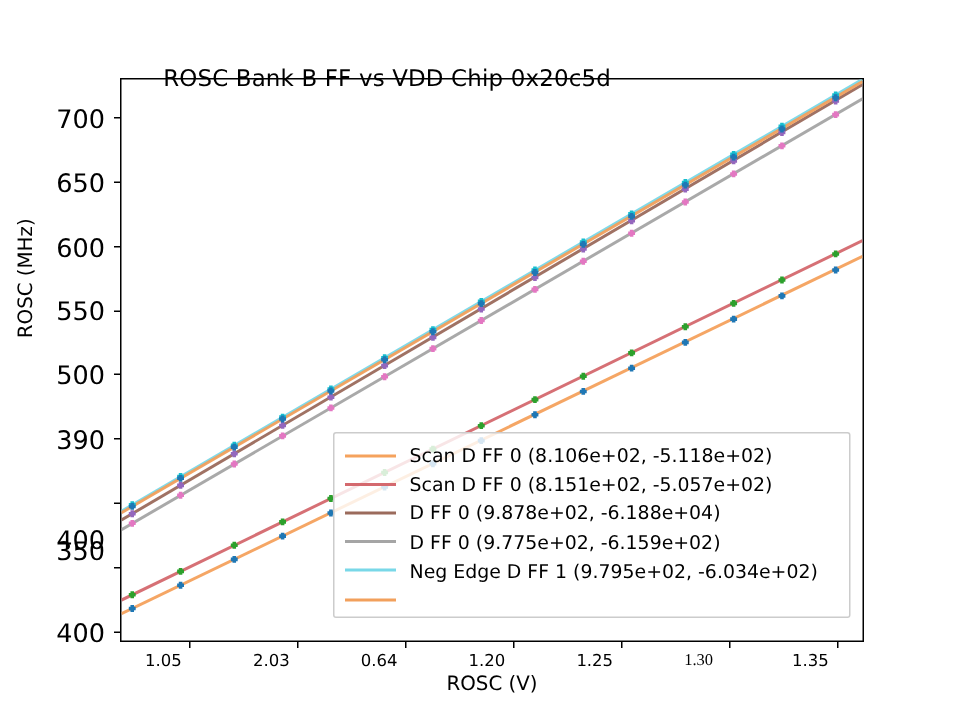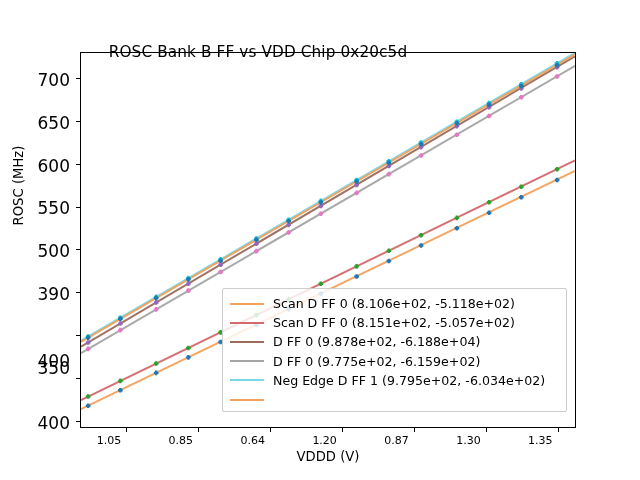--- a/index.html
+++ b/index.html
@@ -49,21 +49,21 @@
   .legtext{font-size:12.6px;color:#000;white-space:nowrap;line-height:19.2px;}
 </style>
 </head>
 <body>
 
 <div id="figure">
 
   <div id="title">ROSC Bank B FF vs VDD Chip 0x20c5d</div>
 
   <div id="ylabel">ROSC (MHz)</div>
-  <div id="xlabel">VDDD (V)</div>
+  <div id="xlabel">ROSC (V)</div>
 
   <div id="ytick-layer">
       <div class="ytl" style="left: 4px; top: 412.548px;">400</div>
       <div class="ytick-mark" style="top: 420.648px;"></div>
       <div class="ytl" style="left: 4px; top: 358px;">350</div>
       <div class="ytick-mark" style="top: 377.823px;"></div>
       <div class="ytl" style="left: 4px; top: 326.899px; margin-top: 24px;">400</div>
       <div class="ytick-mark" style="top: 334.999px;"></div>
       <div class="ytl" style="left: 4px; top: 284.074px;">390</div>
       <div class="ytick-mark" style="top: 292.174px;"></div>
@@ -74,29 +74,29 @@
       <div class="ytl" style="left: 4px; top: 155.6px;">600</div>
       <div class="ytick-mark" style="top: 163.7px;"></div>
       <div class="ytl" style="left: 4px; top: 112.776px;">650</div>
       <div class="ytick-mark" style="top: 120.876px;"></div>
       <div class="ytl" style="left: 4px; top: 69.9513px;">700</div>
       <div class="ytick-mark" style="top: 78.0513px;"></div>
     </div>
   <div id="xtick-layer">
       <div class="xtl" style="left: 96.7246px; top: 434px;">1.05</div>
       <div class="xtick-mark" style="left: 126.225px; top: 428px;"></div>
-      <div class="xtl" style="left: 168.609px; top: 434px;">0.85</div>
+      <div class="xtl" style="left: 168.609px; top: 434px;">2.03</div>
       <div class="xtick-mark" style="left: 198.109px; top: 428px;"></div>
       <div class="xtl" style="left: 240.493px; top: 434px;">0.64</div>
       <div class="xtick-mark" style="left: 269.993px; top: 428px;"></div>
       <div class="xtl" style="left: 312.377px; top: 434px;">1.20</div>
       <div class="xtick-mark" style="left: 341.877px; top: 428px;"></div>
-      <div class="xtl" style="left: 384.261px; top: 434px;">0.87</div>
+      <div class="xtl" style="left: 384.261px; top: 434px;">1.25</div>
       <div class="xtick-mark" style="left: 413.761px; top: 428px;"></div>
-      <div class="xtl" style="left: 456.145px; top: 434px;">1.30</div>
+      <div class="xtl" style="left: 456.145px; top: 434px; font-family: Liberation Serif, serif;">1.30</div>
       <div class="xtick-mark" style="left: 485.645px; top: 428px;"></div>
       <div class="xtl" style="left: 528.029px; top: 434px;">1.35</div>
       <div class="xtick-mark" style="left: 557.529px; top: 428px;"></div>
     </div>
 
   <div id="axes">
     <svg id="plotsvg" viewBox="0 0 496 376" preserveAspectRatio="none">
         <line x1="0.00" y1="358.03" x2="496.00" y2="118.50" stroke="#f5a25d" stroke-width="2" stroke-linecap="butt" opacity="0.95"></line>
         <line x1="0.00" y1="348.88" x2="496.00" y2="108.03" stroke="#d4696e" stroke-width="2" stroke-linecap="butt" opacity="0.95"></line>
         <line x1="0.00" y1="295.24" x2="496.00" y2="3.36" stroke="#9b6b5c" stroke-width="2" stroke-linecap="butt" opacity="0.95"></line>

